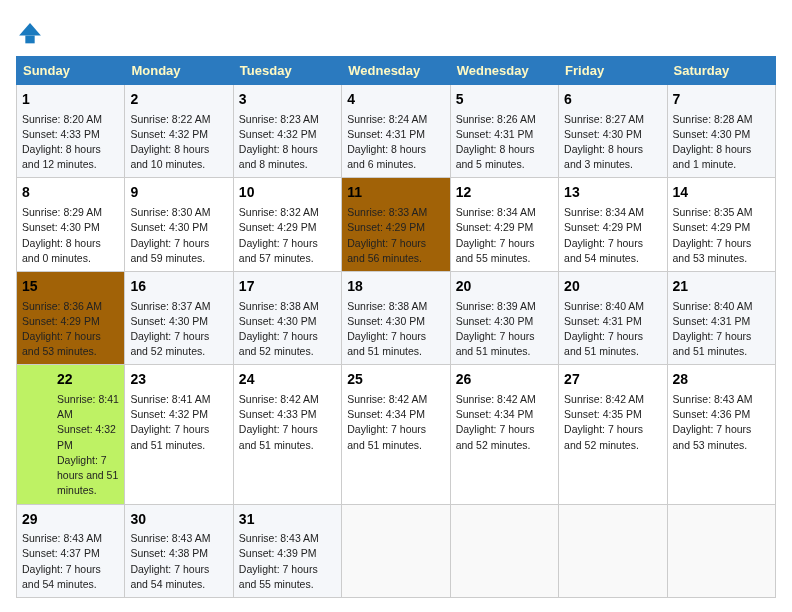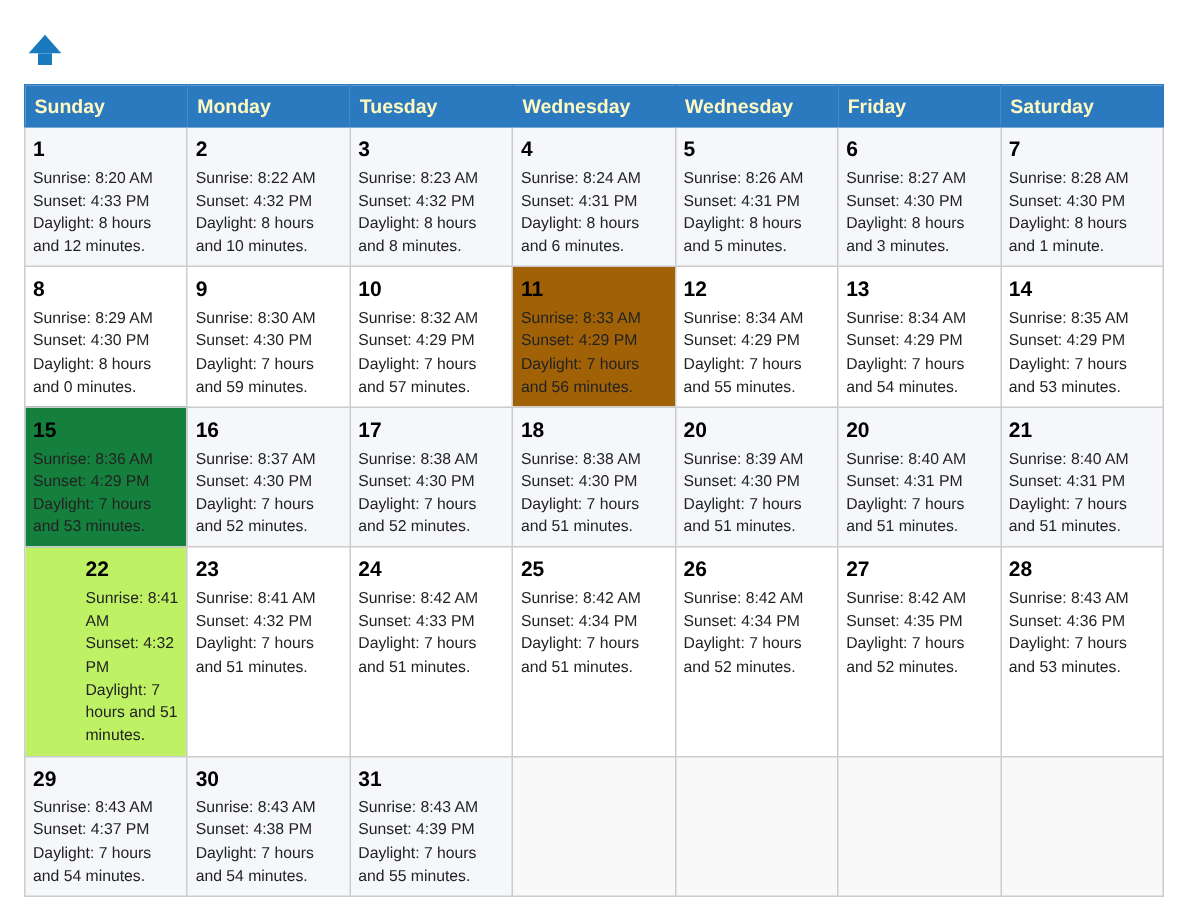--- a/index.html
+++ b/index.html
@@ -180,21 +180,21 @@
         <td style="background: rgb(255, 255, 255);">
           <span class="day-num">13</span>
           <div class="day-info">Sunrise: 8:34 AM<br>Sunset: 4:29 PM<br>Daylight: 7 hours and 54 minutes.</div>
         </td>
         <td style="background: rgb(255, 255, 255);">
           <span class="day-num">14</span>
           <div class="day-info">Sunrise: 8:35 AM<br>Sunset: 4:29 PM<br>Daylight: 7 hours and 53 minutes.</div>
         </td>
       </tr>
       <tr class="week-row">
-        <td style="background: #15803d;">
+        <td style="background: #a16207;">
           <span class="day-num">15</span>
           <div class="day-info">Sunrise: 8:36 AM<br>Sunset: 4:29 PM<br>Daylight: 7 hours and 53 minutes.</div>
         </td>
         <td style="background: rgb(245, 247, 250);">
           <span class="day-num">16</span>
           <div class="day-info">Sunrise: 8:37 AM<br>Sunset: 4:30 PM<br>Daylight: 7 hours and 52 minutes.</div>
         </td>
         <td style="background: rgb(245, 247, 250);">
           <span class="day-num">17</span>
           <div class="day-info">Sunrise: 8:38 AM<br>Sunset: 4:30 PM<br>Daylight: 7 hours and 52 minutes.</div>

